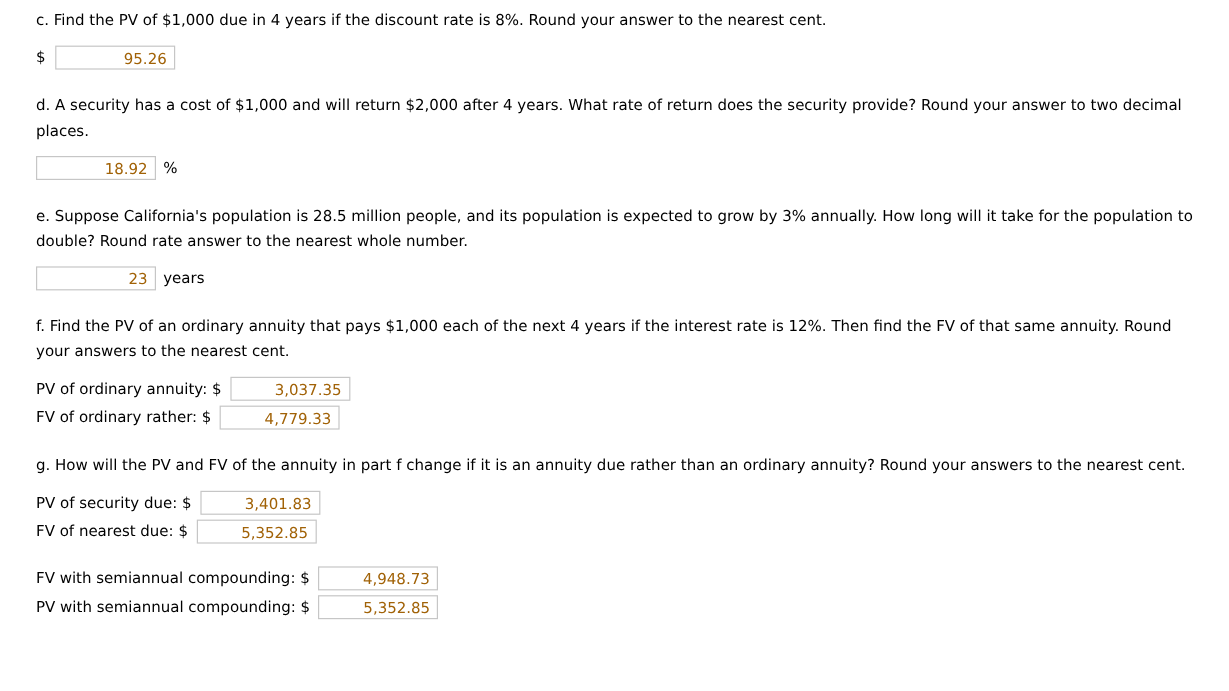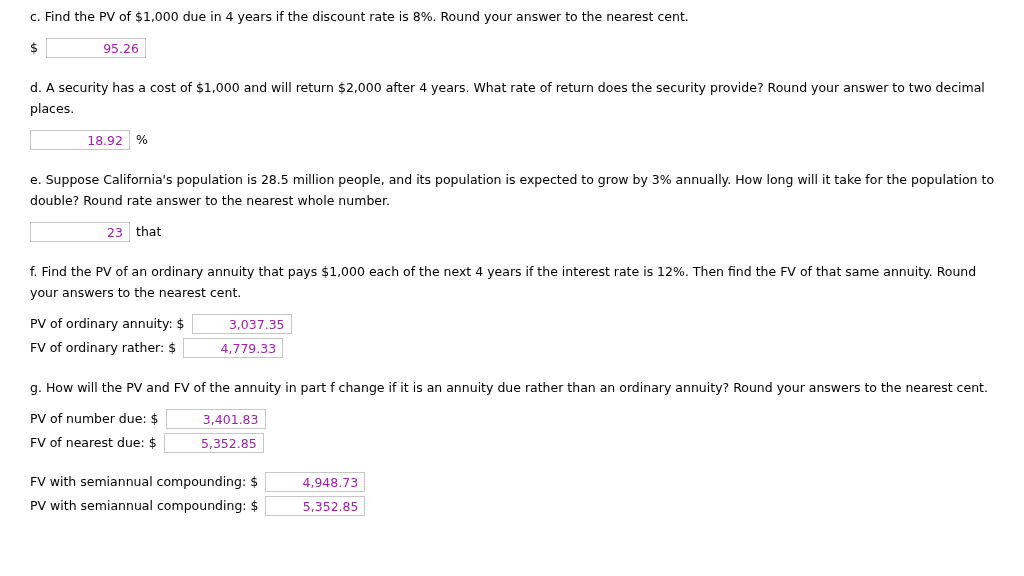--- a/index.html
+++ b/index.html
@@ -28,21 +28,21 @@
     line-height: 20px;
   }
   .answer-row + .answer-row { margin-top: 4px; }
   .answer-input {
     width: 100px;
     height: 20px;
     border: 1px solid #c6c6c6;
     background: #ffffff;
     font-family: "DejaVu Sans", "Liberation Sans", sans-serif;
     font-size: 12.5px;
-    color: #a21caf;
+    color: #a16207;
     text-align: right;
     padding: 0 6px 0 2px;
     outline: none;
   }
   .prefix { margin-right: 8px; }
   .suffix { margin-left: 6px; }
   .row-label { margin-right: 7px; white-space: nowrap; }
 </style>
 </head>
 <body>
@@ -64,41 +64,41 @@
       <input type="text" class="answer-input" value="18.92" style="">
       <span class="suffix">%</span>
     </div>
   </section>
 
   <section class="question">
     <div class="q-line">e. Suppose California's population is 28.5 million people, and its population is expected to grow by 3% annually. How long will it take for the population to</div>
     <div class="q-line">double? Round rate answer to the nearest whole number.</div>
     <div class="answer-row">
       <input type="text" class="answer-input" value="23" style="">
-      <span class="suffix">that</span>
+      <span class="suffix">years</span>
     </div>
   </section>
 
   <section class="question">
     <div class="q-line">f. Find the PV of an ordinary annuity that pays $1,000 each of the next 4 years if the interest rate is 12%. Then find the FV of that same annuity. Round</div>
     <div class="q-line">your answers to the nearest cent.</div>
     <div class="answer-row">
       <span class="row-label">PV of ordinary annuity: $</span>
       <input type="text" class="answer-input" value="3,037.35" style="">
     </div>
     <div class="answer-row">
       <span class="row-label">FV of ordinary rather: $</span>
       <input type="text" class="answer-input" value="4,779.33" style="">
     </div>
   </section>
 
   <section class="question">
     <div class="q-line">g. How will the PV and FV of the annuity in part f change if it is an annuity due rather than an ordinary annuity? Round your answers to the nearest cent.</div>
     <div class="answer-row">
-      <span class="row-label">PV of number due: $</span>
+      <span class="row-label">PV of security due: $</span>
       <input type="text" class="answer-input" value="3,401.83" style="">
     </div>
     <div class="answer-row">
       <span class="row-label">FV of nearest due: $</span>
       <input type="text" class="answer-input" value="5,352.85" style="">
     </div>
   </section>
 
   <section class="question">
     <div class="answer-row">

